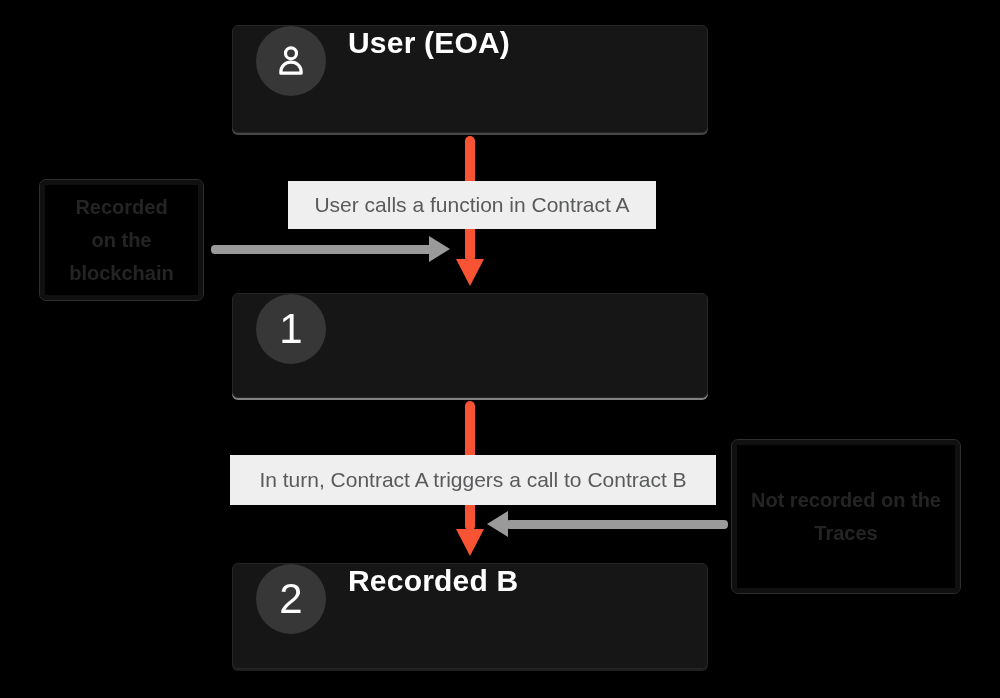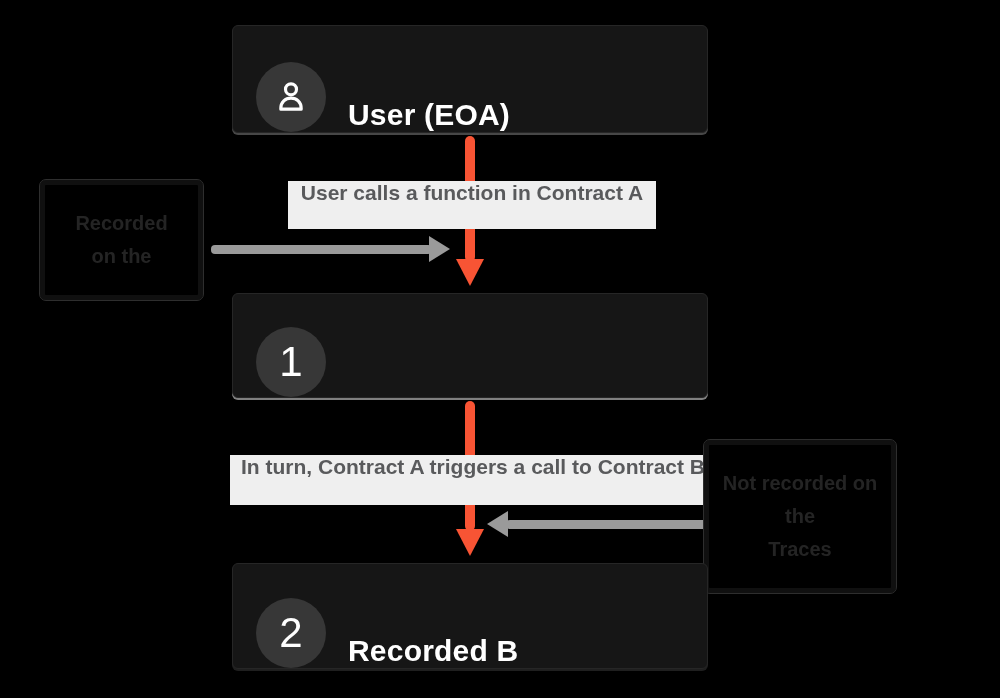--- a/index.html
+++ b/index.html
@@ -21,21 +21,21 @@
     position:relative;width:1000px;height:698px;overflow:hidden;
     background:var(--background);
     font-family:"Liberation Sans","DejaVu Sans",sans-serif;
   }
   
   .node{
     position:absolute;left:232px;width:476px;box-sizing:border-box;
     background:var(--node-bg);
     border:1px solid var(--node-border);
     border-radius:6px;
-    display:flex;align-items:flex-end;gap:22px;padding-left:23px;
+    display:flex;align-items:flex-start;gap:22px;padding-left:23px;
     z-index:4;
   }
   .node-user{top:25px;height:108px;box-shadow:0 2px 0 rgba(255,255,255,0.28);}
   .node-a{top:293px;height:105px;box-shadow:0 2px 0 rgba(255,255,255,0.50);}
   .node-b{top:563px;height:106px;box-shadow:0 2px 0 rgba(255,255,255,0.12);}
   .badge{
     width:70px;height:70px;border-radius:50%;
     background:var(--badge-bg);
     display:flex;align-items:center;justify-content:center;flex:0 0 auto;
   }
@@ -62,36 +62,36 @@
   }
   .gshaft-1{left:211px;top:245px;width:221px;}
   .gshaft-2{left:506px;top:520px;width:222px;}
   .ghead{position:absolute;width:0;height:0;z-index:2;
     border-top:13px solid transparent;border-bottom:13px solid transparent;}
   .ghead-right{left:429px;top:236px;border-left:21px solid var(--arrow-gray);}
   .ghead-left{left:487px;top:511px;border-right:21px solid var(--arrow-gray);}
   
   .pill{
     position:absolute;background:var(--pill-bg);color:var(--pill-text);
-    display:flex;align-items:flex-start;justify-content:center;
-    font-size:21px;white-space:nowrap;z-index:3;font-weight:bold;
+    display:flex;align-items:center;justify-content:center;
+    font-size:21px;white-space:nowrap;z-index:3;
   }
   .pill-1{left:288px;top:181px;width:368px;height:48px;}
   .pill-2{left:230px;top:455px;width:486px;height:50px;}
   
   .note{
     position:absolute;box-sizing:border-box;background:var(--background);
     border:5px solid var(--note-border);border-radius:6px;
     outline:1px solid var(--note-edge);
     display:flex;flex-direction:column;align-items:center;justify-content:center;
     color:var(--note-text);font-weight:700;font-size:20px;line-height:33px;
     text-align:center;z-index:3;
   }
   .note-left{left:40px;top:180px;width:163px;height:120px;}
-  .note-right{left:704px;top:440px;width:192px;height:153px;}
+  .note-right{left:732px;top:440px;width:228px;height:153px;}
   .note-line{pointer-events:none;}
   .user-icon-svg{display:block;}
 </style>
 </head>
 <body>
 
 <div class="stage">
 
   <div class="oshaft oshaft-1"></div>
   <div class="ohead ohead-1"></div>
@@ -131,20 +131,21 @@
   <div class="node node-b">
     <div class="badge">
       <span class="badge-num">2</span>
     </div>
     <div class="node-label">Recorded B</div>
   </div>
 
   <div class="note note-left">
     <div class="note-line">Recorded</div>
     <div class="note-line">on the</div>
+    <div class="note-line">blockchain</div>
   </div>
 
   <div class="note note-right">
     <div class="note-line">Not recorded on the</div>
     <div class="note-line">Traces</div>
   </div>
 
 </div>
 
 </body></html>

